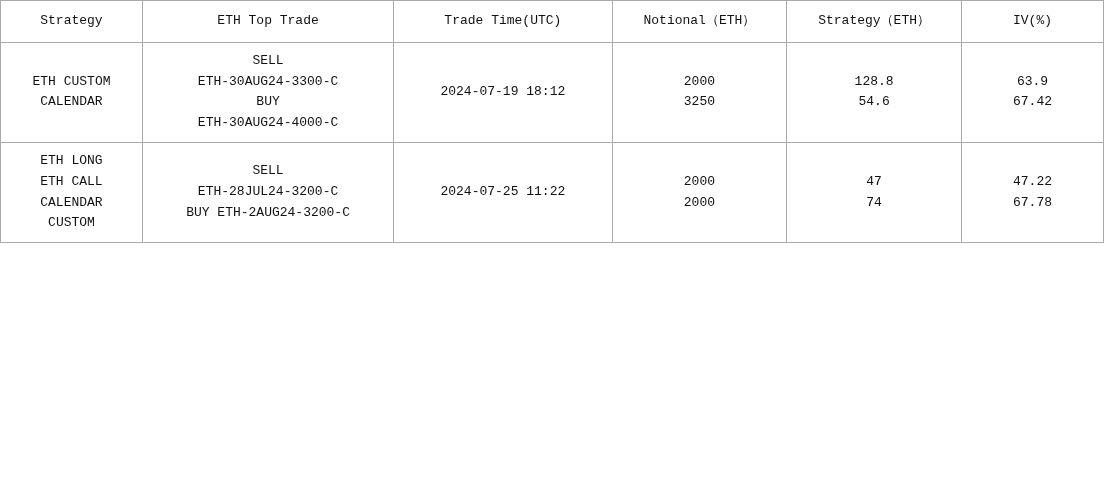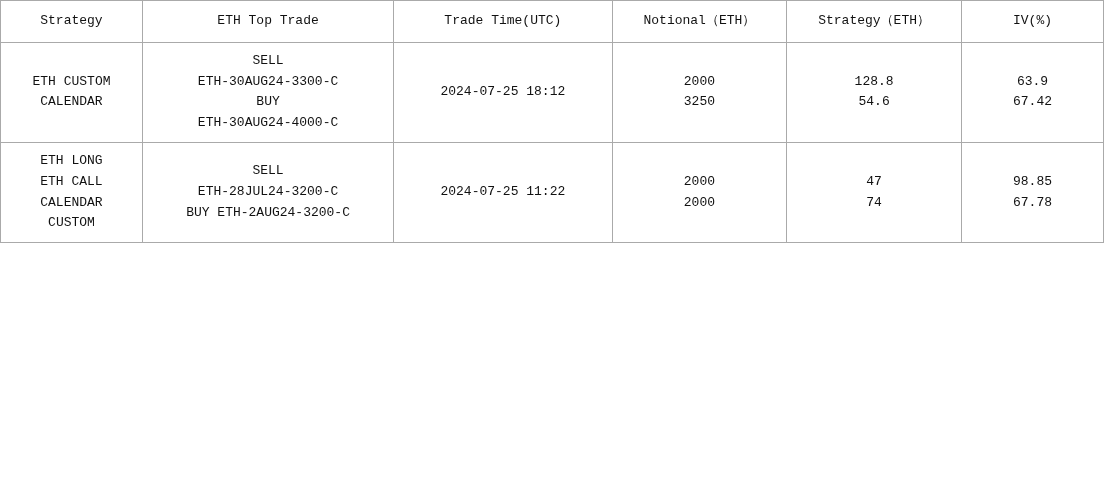--- a/index.html
+++ b/index.html
@@ -82,39 +82,39 @@
       </tr>
     </thead>
     <tbody id="table-body">
     <tr>
           <td class="cell-multiline">ETH CUSTOM
 CALENDAR</td>
           <td class="cell-multiline">SELL
 ETH-30AUG24-3300-C
 BUY
 ETH-30AUG24-4000-C</td>
-          <td class="cell-multiline">2024-07-25 18:12</td>
+          <td class="cell-multiline">2024-07-19 18:12</td>
           <td class="cell-multiline">2000
 3250</td>
           <td class="cell-multiline">128.8
 54.6</td>
           <td class="cell-multiline">63.9
 67.42</td>
         </tr>
         <tr>
           <td class="cell-multiline">ETH LONG
 ETH CALL
 CALENDAR
 CUSTOM</td>
           <td class="cell-multiline">SELL
 ETH-28JUL24-3200-C
 BUY ETH-2AUG24-3200-C</td>
           <td class="cell-multiline">2024-07-25 11:22</td>
           <td class="cell-multiline">2000
 2000</td>
           <td class="cell-multiline">47
 74</td>
-          <td class="cell-multiline">98.85
+          <td class="cell-multiline">47.22
 67.78</td>
         </tr>
       </tbody>
   </table>
 </div>
 
 </body></html>

